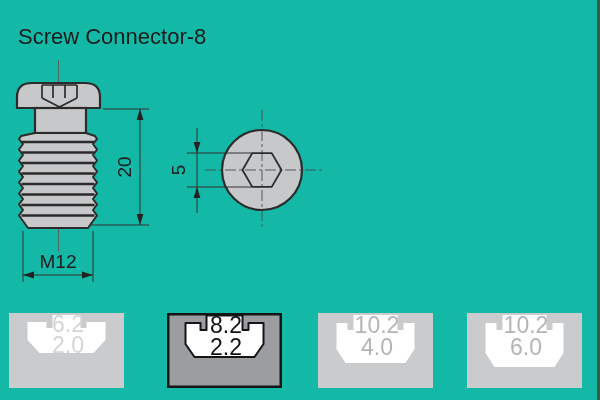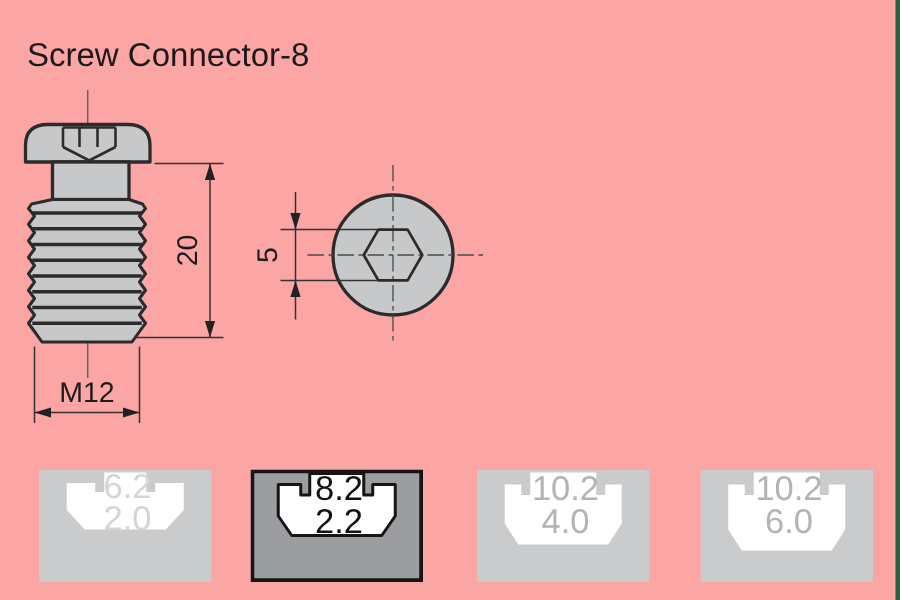--- a/index.html
+++ b/index.html
@@ -1,16 +1,16 @@
 <!DOCTYPE html>
 <html><head>
 <meta charset="utf-8">
 <style>
   html,body{margin:0;padding:0;background:#fff;}
-  #stage{position:relative;width:600px;height:400px;background:#fca5a5;overflow:hidden;
+  #stage{position:relative;width:600px;height:400px;background:#14b8a6;overflow:hidden;
          font-family:"Liberation Sans",sans-serif;}
   #green-edge{position:absolute;right:0;top:0;width:3px;height:400px;background:#2e5f41;}
   #page-title{position:absolute;left:18px;top:24px;font-size:22px;color:#1a1a1a;
               letter-spacing:0;white-space:nowrap;}
   .drawing{position:absolute;}
   .dimtxt{font-size:19px;fill:#1c1c1c;}
   .icontxt{font-size:23px;}
   .groove{position:absolute;top:313px;width:115px;height:75px;}
 </style>
 </head>
@@ -82,21 +82,21 @@
     <g stroke="#333" stroke-width="1">
       <line x1="27" y1="53" x2="92" y2="53"></line>
       <line x1="27" y1="87" x2="92" y2="87"></line>
       <line x1="37" y1="28" x2="37" y2="113"></line>
     </g>
     <polygon points="37,53 33.6,42 40.4,42" fill="#222"></polygon>
     <polygon points="37,87 33.6,98 40.4,98" fill="#222"></polygon>
     <text class="dimtxt" transform="translate(18,70) rotate(-90)" text-anchor="middle" dy="6.5">5</text>
   </svg>
 
-  <div class="groove" style="left:26px;">
+  <div class="groove" style="left:9px;">
     <svg width="115" height="75" viewBox="0 0 115 75">
       <rect x="0" y="0" width="115" height="75" fill="#c9cbcd"></rect>
       <path d="M43.5,2 L71.5,2 L71.5,15 L77.5,15 L77.5,9 L96.5,9 L96.5,27 L84.5,40 L30.5,40 L18.5,27 L18.5,9 L37.5,9 L37.5,15 L43.5,15 Z" fill="#ffffff"></path>
       <text class="icontxt" x="59" y="19" text-anchor="middle" fill="#d4d5d6">6.2</text>
       <text class="icontxt" x="59" y="40" text-anchor="middle" fill="#d4d5d6">2.0</text>
     </svg>
   </div>
 
   <div class="groove" style="left:167px;border-radius:23px;">
     <svg width="115" height="75" viewBox="0 0 115 75">

